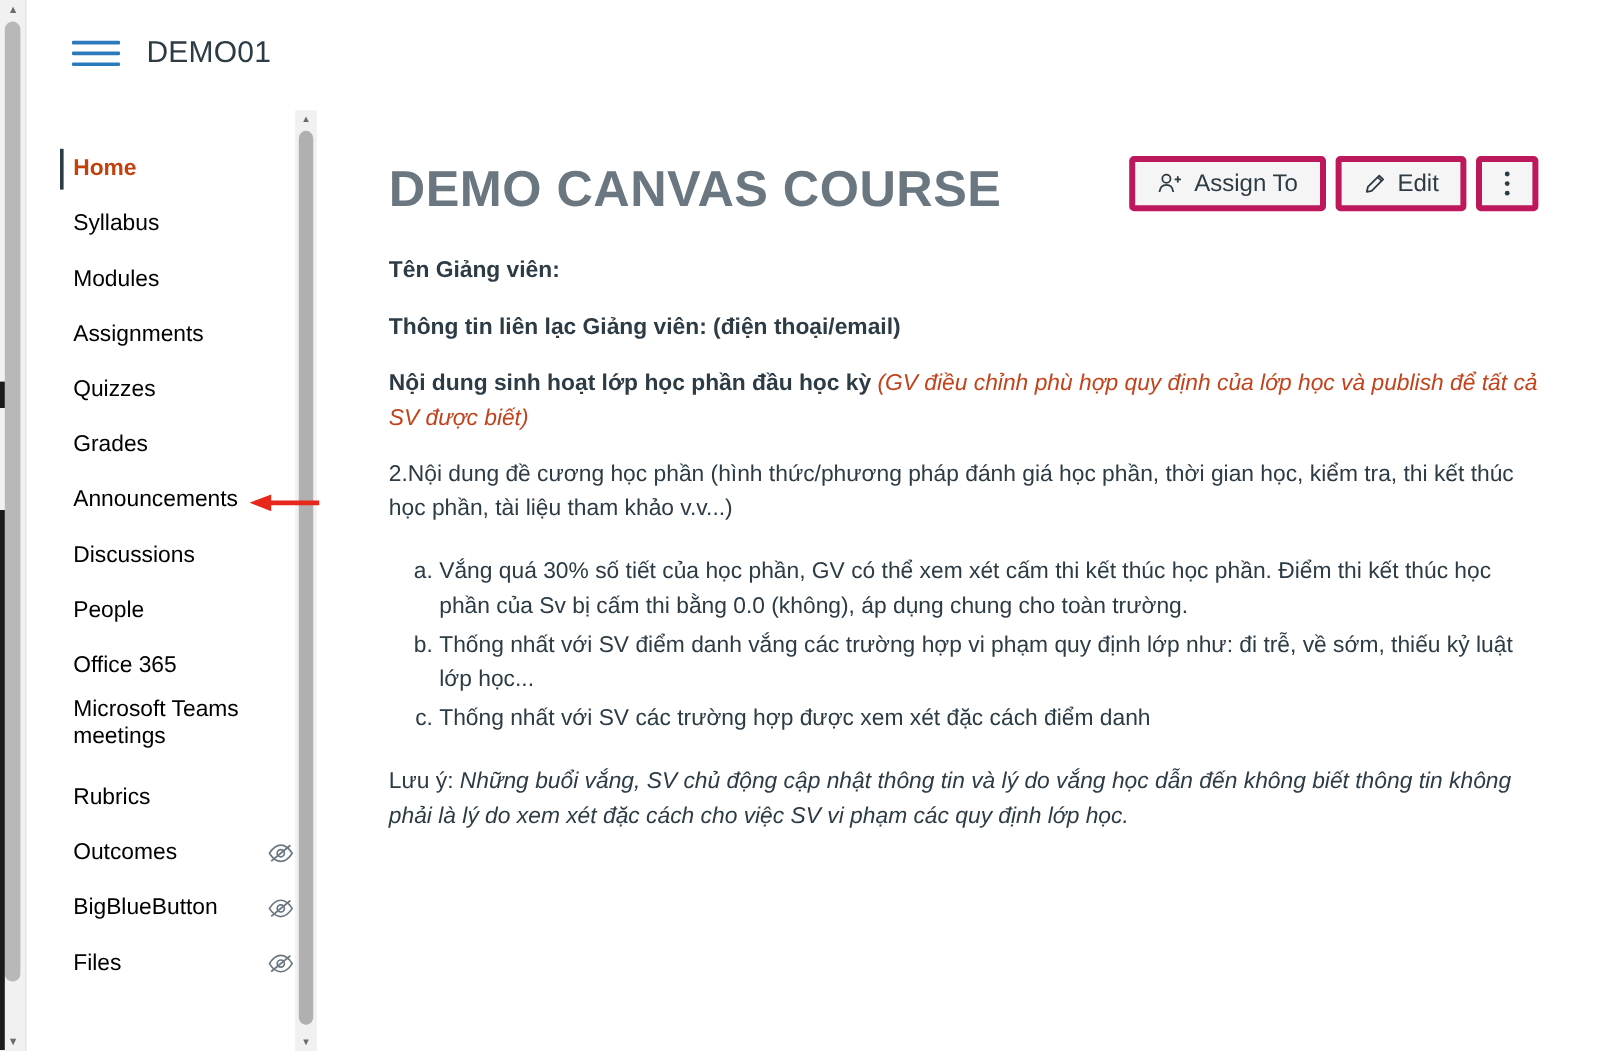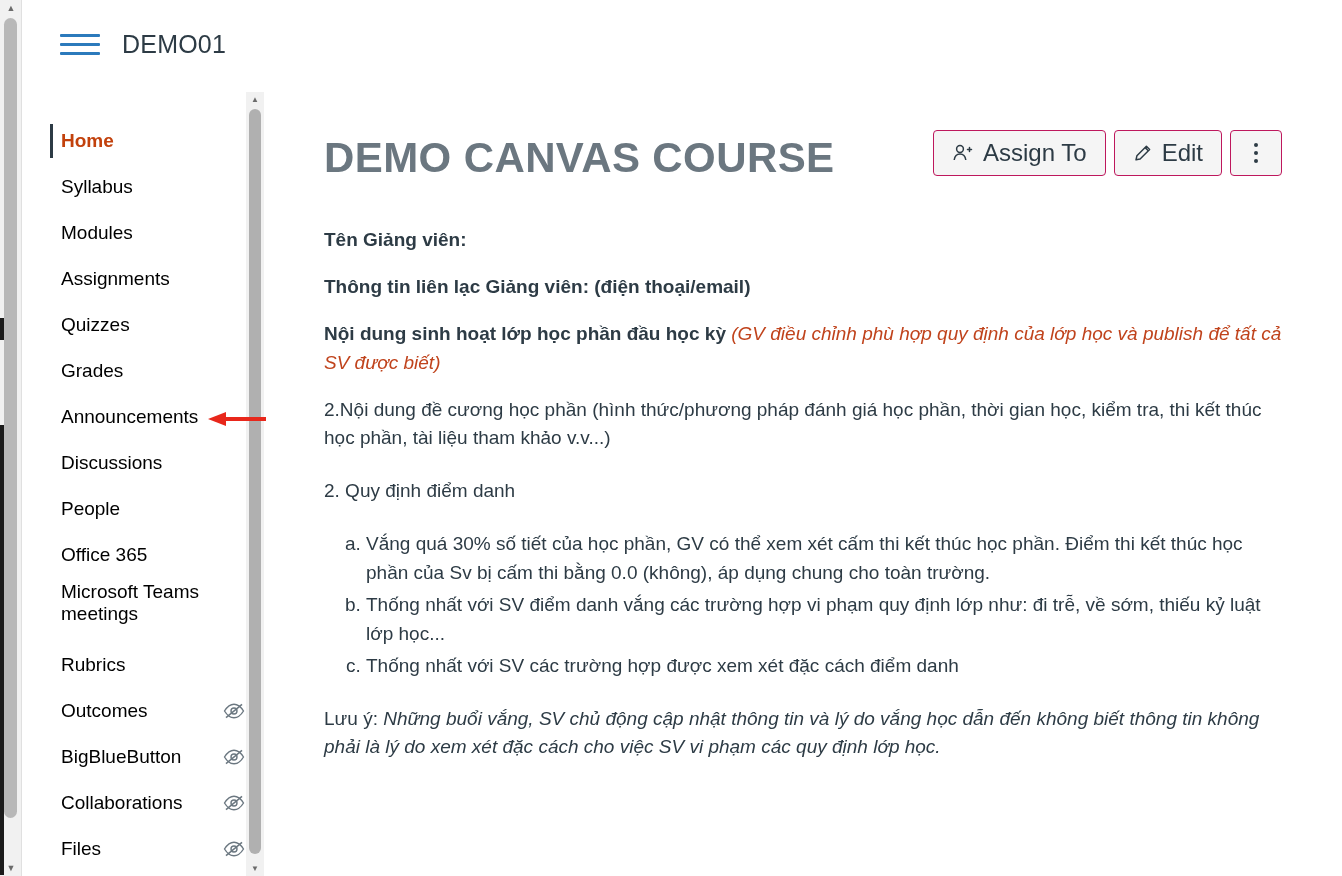--- a/index.html
+++ b/index.html
@@ -176,38 +176,38 @@
     gap: 8px;
     margin-top: 8px;
   }
   .btn {
     display: inline-flex;
     align-items: center;
     gap: 9px;
     height: 46px;
     padding: 0 18px;
     background: #f5f5f5;
-    border: 1px solid #be185d;
+    border: 5px solid #be185d;
     border-radius: 4px;
     color: #2d3b45;
-    font-size: 24px;
+    font-size: 20px;
     cursor: pointer;
   }
   .btn .bi { display: inline-flex; }
   .btn-kebab {
     width: 52px;
     justify-content: center;
     padding: 0;
     flex-direction: column;
     gap: 4px;
   }
   .kdot { width: 4px; height: 4px; border-radius: 50%; background: #2d3b45; }
 
   .body-copy {
-    margin-top: 44px;
+    margin-top: 30px;
     color: #2d3b45;
     font-size: 19px;
     line-height: 1.52;
   }
   .body-copy p { margin: 0 0 24px 0; }
   .body-copy p.tight { margin-bottom: 18px; }
   .b { font-weight: bold; }
   .orange-em {
     color: #c0431c;
     font-style: italic;
@@ -308,30 +308,20 @@
       <span class="label">BigBlueButton</span>
       <span class="eye-off">
         <svg width="22" height="16" viewBox="0 0 22 16" aria-hidden="true">
           <path d="M1.5 8 C4.5 3.2, 8 1.2, 11 1.2 C14 1.2, 17.5 3.2, 20.5 8 C17.5 12.8, 14 14.8, 11 14.8 C8 14.8, 4.5 12.8, 1.5 8 Z" fill="none" stroke="#6b7780" stroke-width="1.4"></path>
           <circle cx="11" cy="8" r="3" fill="none" stroke="#6b7780" stroke-width="1.4"></circle>
           <line x1="3" y1="14.6" x2="19" y2="1.4" stroke="#6b7780" stroke-width="1.5"></line>
         </svg>
       </span>
     </div>
 
-    <div class="nav-item">
-      <span class="label">Collaborations</span>
-      <span class="eye-off">
-        <svg width="22" height="16" viewBox="0 0 22 16" aria-hidden="true">
-          <path d="M1.5 8 C4.5 3.2, 8 1.2, 11 1.2 C14 1.2, 17.5 3.2, 20.5 8 C17.5 12.8, 14 14.8, 11 14.8 C8 14.8, 4.5 12.8, 1.5 8 Z" fill="none" stroke="#6b7780" stroke-width="1.4"></path>
-          <circle cx="11" cy="8" r="3" fill="none" stroke="#6b7780" stroke-width="1.4"></circle>
-          <line x1="3" y1="14.6" x2="19" y2="1.4" stroke="#6b7780" stroke-width="1.5"></line>
-        </svg>
-      </span>
-    </div>
 
     <div class="nav-item">
       <span class="label">Files</span>
       <span class="eye-off">
         <svg width="22" height="16" viewBox="0 0 22 16" aria-hidden="true">
           <path d="M1.5 8 C4.5 3.2, 8 1.2, 11 1.2 C14 1.2, 17.5 3.2, 20.5 8 C17.5 12.8, 14 14.8, 11 14.8 C8 14.8, 4.5 12.8, 1.5 8 Z" fill="none" stroke="#6b7780" stroke-width="1.4"></path>
           <circle cx="11" cy="8" r="3" fill="none" stroke="#6b7780" stroke-width="1.4"></circle>
           <line x1="3" y1="14.6" x2="19" y2="1.4" stroke="#6b7780" stroke-width="1.5"></line>
         </svg>
       </span>
@@ -391,21 +381,20 @@
     <div class="body-copy">
 
       <p class="tight b">Tên Giảng viên:</p>
 
       <p class="tight b">Thông tin liên lạc Giảng viên: (điện thoại/email)</p>
 
       <p class="tight"><span class="b">Nội dung sinh hoạt lớp học phần đầu học kỳ </span><span class="orange-em">(GV điều chỉnh phù hợp quy định của lớp học và publish để tất cả SV được biết)</span></p>
 
       <p>2.Nội dung đề cương học phần (hình thức/phương pháp đánh giá học phần, thời gian học, kiểm tra, thi kết thúc học phần, tài liệu tham khảo v.v...)</p>
 
-      <p>2. Quy định điểm danh</p>
 
       <ol class="alpha">
         <li>Vắng quá 30% số tiết của học phần, GV có thể xem xét cấm thi kết thúc học phần. Điểm thi kết thúc học phần của Sv bị cấm thi bằng 0.0 (không), áp dụng chung cho toàn trường.</li>
         <li>Thống nhất với SV điểm danh vắng các trường hợp vi phạm quy định lớp như: đi trễ, về sớm, thiếu kỷ luật lớp học...</li>
         <li>Thống nhất với SV các trường hợp được xem xét đặc cách điểm danh</li>
       </ol>
 
       <p><span>Lưu ý: </span><span class="it">Những buổi vắng, SV chủ động cập nhật thông tin và lý do vắng học dẫn đến không biết thông tin không phải là lý do xem xét đặc cách cho việc SV vi phạm các quy định lớp học.</span></p>
 
     </div>

